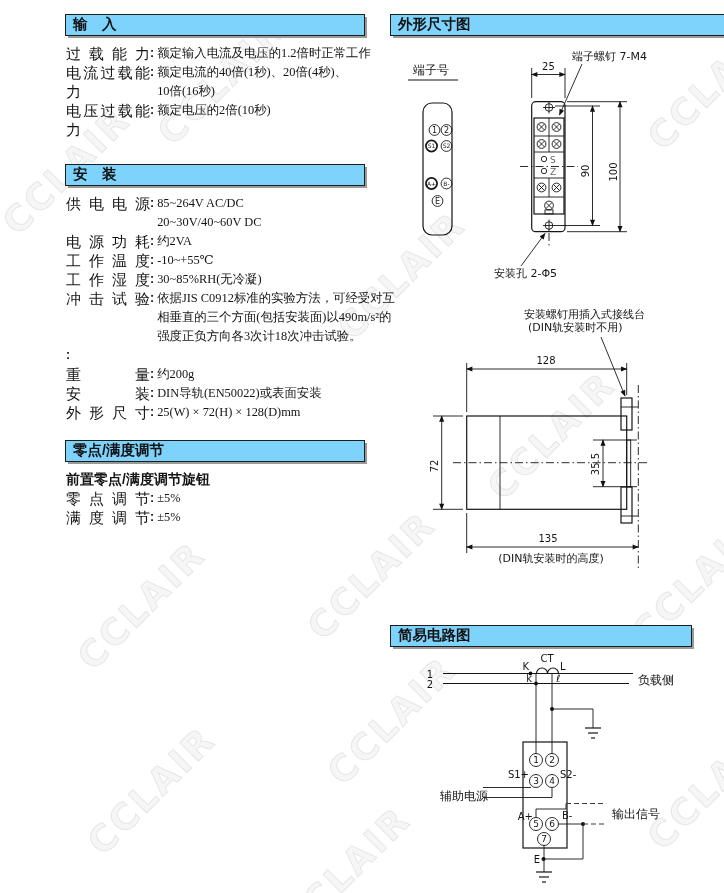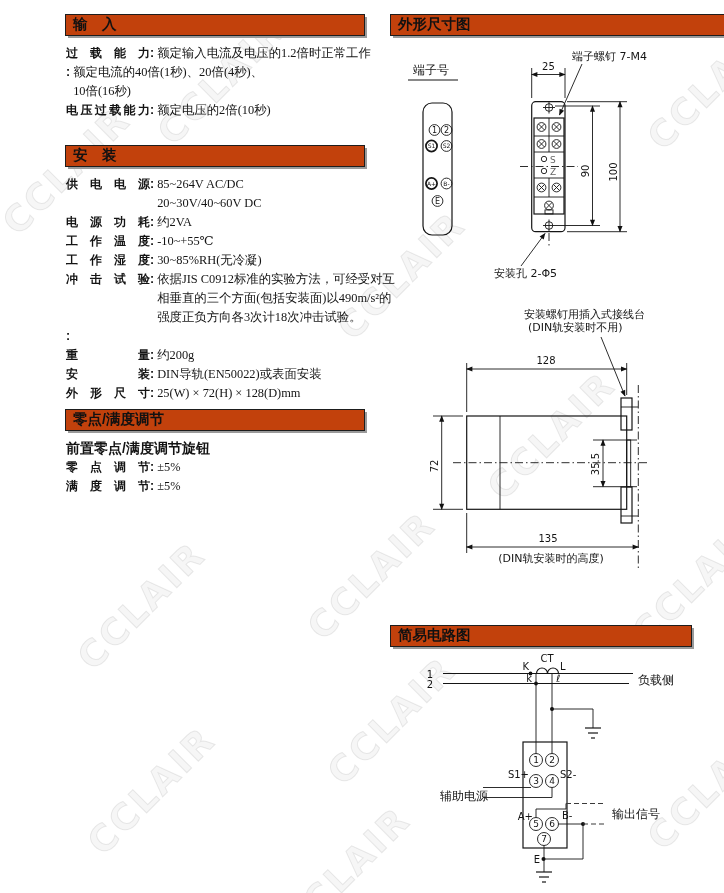--- a/index.html
+++ b/index.html
@@ -1,33 +1,33 @@
 <!DOCTYPE html>
 <html><head>
 <meta charset="utf-8">
 <style>
 *{box-sizing:border-box;margin:0;padding:0}
 html,body{width:724px;height:893px}
 body{background:#fff;font-family:"Liberation Serif","DejaVu Serif",serif;position:relative;overflow:hidden;color:#141414}
 .wm{position:absolute;font-family:"DejaVu Sans",sans-serif;font-weight:700;font-size:36px;letter-spacing:3px;
     color:rgba(130,130,130,0.07);-webkit-text-stroke:1px rgba(130,130,130,0.16);
     transform:rotate(-45deg);white-space:nowrap;pointer-events:none;z-index:0}
-.sec-header{position:relative;height:22px;background:#c2410c;border:1.7px solid #1d1d1d;
+.sec-header{position:relative;height:22px;background:#7dd3fc;border:1.7px solid #1d1d1d;
     box-shadow:2.5px 2.5px 0 -0.5px #9a9a9a;font-weight:700;font-size:14.5px;line-height:18px;
     padding-left:7px;color:#111;font-family:"Liberation Sans","DejaVu Sans",sans-serif;z-index:2}
 .col-left{position:absolute;left:65px;top:14px;width:300px;z-index:1}
 .spec-block{margin:8px 0 0 1px}
 .spec-row{display:flex;font-size:12.4px;line-height:19px}
-.lbl{flex:none;width:84px;font-weight:700;text-align:justify;text-align-last:justify;
-     font-family:"Liberation Sans","DejaVu Sans",sans-serif;font-size:12px}
+.lbl{flex:none;width:84px;font-weight:400;text-align:justify;text-align-last:justify;
+     font-family:"Liberation Sans","DejaVu Sans",sans-serif;font-size:15px}
 .cln{flex:none;font-weight:700;margin-right:3px;font-family:"Liberation Sans","DejaVu Sans",sans-serif}
 .val{white-space:pre}
 .note-line{font-size:14px;line-height:19px;font-weight:700;
      font-family:"Liberation Sans","DejaVu Sans",sans-serif}
-.mt11{margin-top:25px}.mt14{margin-top:6px}
+.mt11{margin-top:25px}.mt14{margin-top:18px}
 .hdr-dims{position:absolute;left:390px;top:14px;width:356px;z-index:2}
 .hdr-circ{position:absolute;left:390px;top:625px;width:302px;z-index:2}
 svg.dims{position:absolute;left:385px;top:42px;z-index:1}
 svg.circ{position:absolute;left:385px;top:650px;z-index:1}
 svg .ln{stroke:#151515;stroke-width:1.2;fill:none}
 svg .thin{stroke:#151515;stroke-width:0.9;fill:none}
 svg .dd{stroke:#151515;stroke-width:0.9;fill:none;stroke-dasharray:8 3 1.5 3}
 svg .dsh{stroke:#3a3a3a;stroke-width:1.1;fill:none;stroke-dasharray:5 3}
 svg text{fill:#141414;font-family:"DejaVu Sans","Liberation Sans",sans-serif}
 svg .t12{font-size:12px}
@@ -59,20 +59,21 @@
   <div class="sec-header">
     <span>输　入</span>
   </div>
   <div class="spec-block">
     <div class="spec-row">
       <span class="lbl">过载能力</span>
         <span class="cln">:</span>
         <span class="val">额定输入电流及电压的1.2倍时正常工作</span>
     </div>
     <div class="spec-row">
+      <span class="lbl">电流过载能力</span>
         <span class="cln">:</span>
         <span class="val">额定电流的40倍(1秒)、20倍(4秒)、
 10倍(16秒)</span>
     </div>
     <div class="spec-row">
       <span class="lbl">电压过载能力</span>
         <span class="cln">:</span>
         <span class="val">额定电压的2倍(10秒)</span>
     </div>
   </div>

